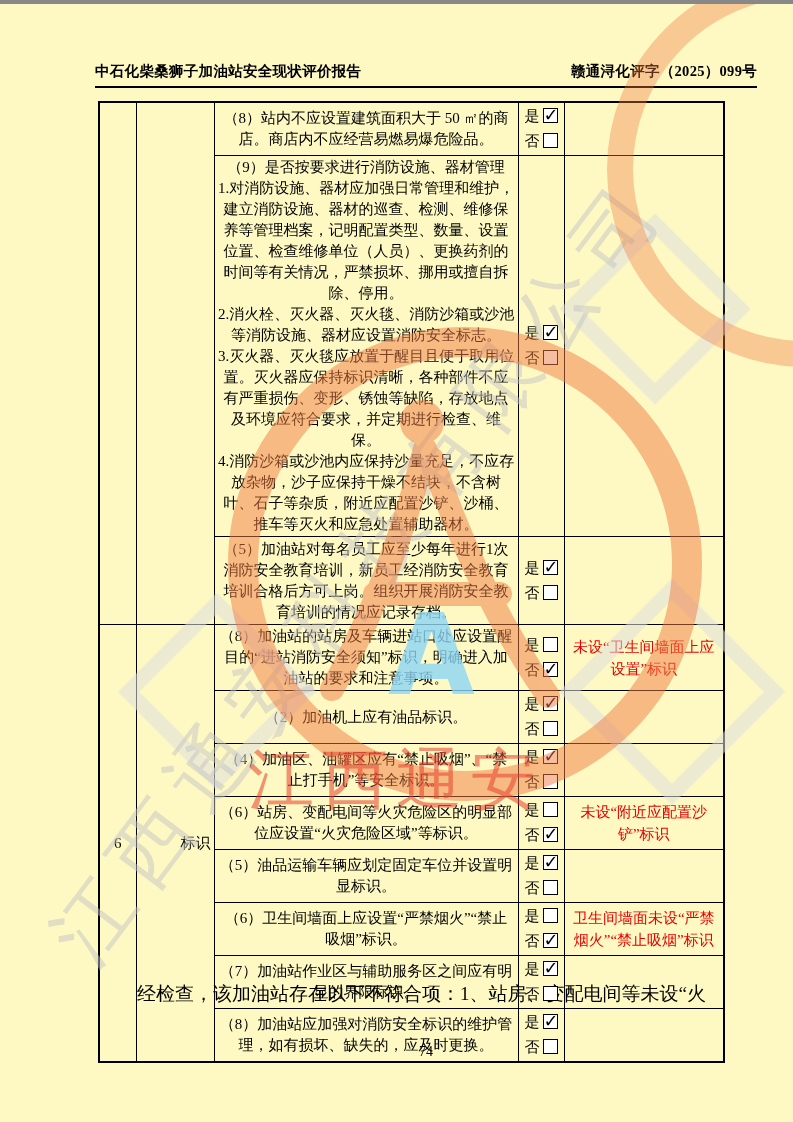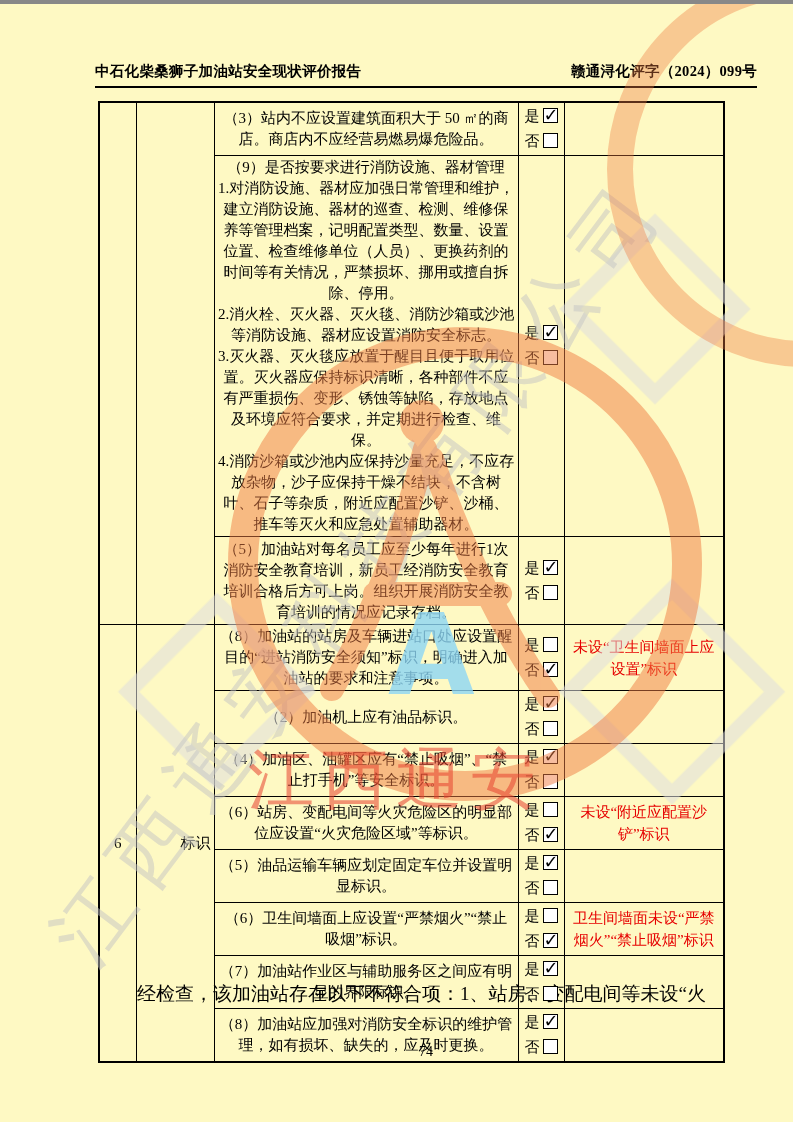--- a/index.html
+++ b/index.html
@@ -55,36 +55,36 @@
     position:absolute; left:0; top:0; z-index:2; pointer-events:none;
   }
 </style>
 </head>
 <body>
 
 <div class="page">
 
   <div class="hdr">
     <span>中石化柴桑狮子加油站安全现状评价报告</span>
-    <span>赣通浔化评字（2024）099号</span>
+    <span>赣通浔化评字（2025）099号</span>
   </div>
 
   <table class="doc">
     <colgroup>
       <col style="width:37px">
         <col style="width:78px">
         <col style="width:304px">
       <col style="width:46px">
         <col style="width:160px">
     </colgroup>
     <tbody>
         <tr style="height:48px">
       <td class="c-no" rowspan="3"></td>
       <td class="c-cat" rowspan="3"></td>
-      <td class="c-item">（3）站内不应设置建筑面积大于 50 ㎡的商店。商店内不应经营易燃易爆危险品。</td>
+      <td class="c-item">（8）站内不应设置建筑面积大于 50 ㎡的商店。商店内不应经营易燃易爆危险品。</td>
       <td class="c-chk">
         <div class="cbline"><span>是</span><span class="bx checked"></span></div>
         <div class="cbline"><span>否</span><span class="bx"></span></div>
       </td>
       <td class="c-rmk"></td>
     </tr>
     <tr style="height:340px">
       <td class="c-item">（9）是否按要求进行消防设施、器材管理
 1.对消防设施、器材应加强日常管理和维护，建立消防设施、器材的巡查、检测、维修保养等管理档案，记明配置类型、数量、设置位置、检查维修单位（人员）、更换药剂的时间等有关情况，严禁损坏、挪用或擅自拆除、停用。
 2.消火栓、灭火器、灭火毯、消防沙箱或沙池等消防设施、器材应设置消防安全标志。

